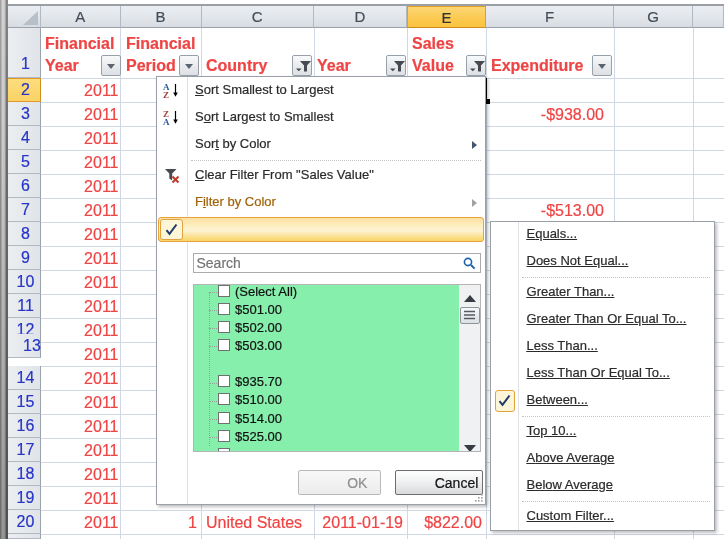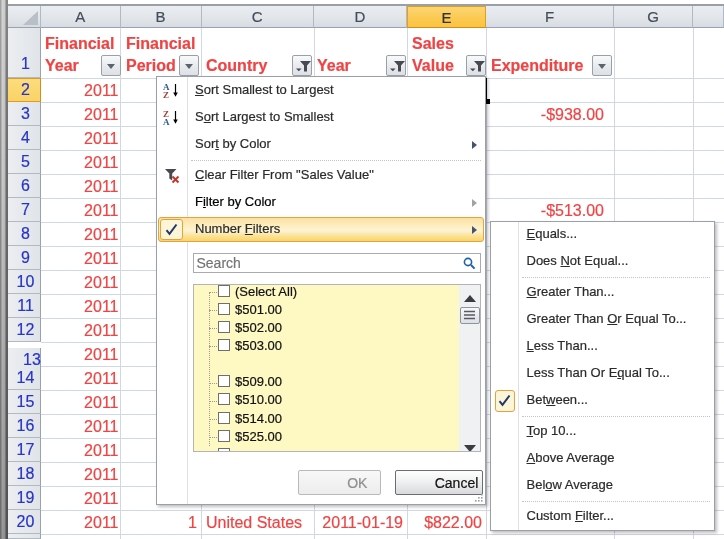--- a/index.html
+++ b/index.html
@@ -32,43 +32,43 @@
 .fbtn .dn{position:absolute;left:5px;top:8px;width:0;height:0;border-left:4px solid transparent;border-right:4px solid transparent;border-top:5px solid #5a6470;}
 
 .menu{background:#fff;border:1px solid #9ba0a8;box-shadow:2px 2px 3px rgba(0,0,0,0.25);box-sizing:border-box;}
 .gutter{position:absolute;top:0;bottom:0;width:1px;background:#e0e1e4;}
 .mi{position:absolute;left:0;right:0;height:27px;color:#2b2b2b;font-size:13px;display:flex;align-items:center;}
 .mi .txt{position:absolute;white-space:nowrap;}
 .msep{position:absolute;height:0;border-top:1px dotted #c4c4c4;}
 .arr{position:absolute;width:0;height:0;border-top:4px solid transparent;border-bottom:4px solid transparent;border-left:5px solid #44546c;}
 .arr.gray{border-left-color:#a2a2a2;}
 u{text-decoration:underline;}
-.dis{color:#000000;}
+.dis{color:#a16207;}
 
 .hl{position:absolute;border:1px solid #e6a33c;border-radius:3px;background:linear-gradient(#fce0a1 0%,#fdf0c6 40%,#fdf3d3 55%,#fbe193 80%,#f9d567 100%);box-sizing:border-box;}
 .chk{position:absolute;border:1px solid #e2a33c;border-radius:3px;background:#fdf5d8;box-sizing:border-box;display:flex;align-items:center;justify-content:center;}
 
 #search{left:36px;top:176px;width:288px;height:20px;border:1px solid #ababab;box-sizing:border-box;background:#fff;}
 #search .ph{position:absolute;left:2.5px;top:1px;color:#757575;font-size:14px;line-height:17px;}
 
-#list{left:36px;top:207px;width:288px;height:168px;border:1px solid #b4b4b4;box-sizing:border-box;background:#fef9c3;overflow:hidden;}
+#list{left:36px;top:207px;width:288px;height:168px;border:1px solid #b4b4b4;box-sizing:border-box;background:#86efac;overflow:hidden;}
 .li{position:absolute;left:0;height:18px;font-size:13px;color:#111;}
 .cb{position:absolute;left:24px;top:0.5px;width:12px;height:12px;border:1px solid #6f6f6f;background:#fff;box-sizing:border-box;}
 .li .t{position:absolute;left:41px;top:-0.5px;}
 .treev{position:absolute;left:15px;width:1px;border-left:1px dotted #9a9a9a;}
 .treeh{position:absolute;width:8px;height:1px;border-top:1px dotted #9a9a9a;}
 
 #sbar{position:absolute;right:0;top:0;width:21px;height:166px;background:#f0f1f3;}
 .sbtn{position:absolute;left:0px;width:21px;height:17px;display:flex;align-items:center;justify-content:center;}
 #sthumb{position:absolute;left:0.5px;top:21.5px;width:20px;height:17.5px;background:linear-gradient(#f8f9fa,#e9ebee 50%,#dde1e5);border:1px solid #8e959d;border-radius:2px;box-sizing:border-box;display:flex;align-items:center;justify-content:center;}
 
 .btn{position:absolute;width:84px;height:25px;box-sizing:border-box;font-size:14px;display:flex;align-items:center;justify-content:center;border-radius:2px;padding-left:36px;}
 #okbtn{left:140.5px;top:393px;width:83.5px;border:1px solid #b9b9b9;background:linear-gradient(#f8f8f8,#ececee);color:#909090;}
 #cancelbtn{left:237.5px;top:393px;width:88px;border:1px solid #6d6d6d;background:linear-gradient(#fefefe,#f0f1f2 45%,#d8dadd);color:#111;}
-#submenu .mi .txt{transform:translateY(-2px);}
+#submenu .mi .txt{transform:translateY(-2px);text-decoration:underline;}
 #mainmenu .mi .txt{transform:translateY(-1px);}
 </style>
 </head>
 <body>
 <div id="root">
   <div class="abs" id="winleft"></div>
   <div class="abs" id="topstrip"></div>
   <div class="abs" id="topline"></div>
   <div class="abs" id="colheads">
     <div class="ch" id="corner">
@@ -89,21 +89,21 @@
     <div class="rh" style="top:74px;height:24px;">3</div>
     <div class="rh" style="top:98px;height:24px;">4</div>
     <div class="rh" style="top:122px;height:24px;">5</div>
     <div class="rh" style="top:146px;height:24px;">6</div>
     <div class="rh" style="top:170px;height:24px;">7</div>
     <div class="rh" style="top:194px;height:24px;">8</div>
     <div class="rh" style="top:218px;height:24px;">9</div>
     <div class="rh" style="top:242px;height:24px;">10</div>
     <div class="rh" style="top:266px;height:24px;">11</div>
     <div class="rh" style="top:290px;height:24px;">12</div>
-    <div class="rh" style="top:320px;height:24px;padding-left:16px;">13</div>
+    <div class="rh" style="top:306px;height:24px;padding-left:16px;">13</div>
     <div class="rh" style="top:338px;height:24px;">14</div>
     <div class="rh" style="top:362px;height:24px;">15</div>
     <div class="rh" style="top:386px;height:24px;">16</div>
     <div class="rh" style="top:410px;height:24px;">17</div>
     <div class="rh" style="top:434px;height:24px;">18</div>
     <div class="rh" style="top:458px;height:24px;">19</div>
     <div class="rh" style="top:482px;height:24px;">20</div>
     <div class="rh" style="top:506px;height:5px;"></div>
   </div>
   <div class="abs" id="gridlines">
@@ -233,24 +233,20 @@
     <svg width="16" height="16" viewBox="0 0 16 16" style="position:absolute;left:7px;top:6px;">
             <path d="M1 1 H12.5 L8.2 5.6 V12.5 L5.3 10.5 V5.6 Z" fill="#474a50"></path>
             <path d="M8.5 8.5 L14.5 14.5 M14.5 8.5 L8.5 14.5" stroke="#c0392b" stroke-width="2" fill="none"></path>
           </svg>
     <span class="txt" style="left:38px;"><u>C</u>lear Filter From "Sales Value"</span>
     </div>
     <div class="mi dis" style="top:112px;">
     <span class="txt" style="left:38px;">F<u>i</u>lter by Color</span>
     <div class="arr gray" style="left:315px;top:9.5px;"></div>
     </div>
-    <div class="mi" style="top:139px;">
-    <span class="txt" style="left:38px;">Number <u>F</u>ilters</span>
-    <div class="arr" style="left:315px;top:9.5px;"></div>
-    </div>
     <div class="abs" id="search">
           <span class="ph">Search</span>
           <svg width="13" height="13" viewBox="0 0 13 13" style="position:absolute;right:4px;top:3px;">
             <circle cx="5" cy="5" r="3.6" fill="none" stroke="#1e62a8" stroke-width="1.6"></circle>
             <path d="M8 8 l3.6 3.6" stroke="#1e62a8" stroke-width="2" fill="none"></path>
           </svg>
         </div>
     <div class="abs" id="list">
     <div class="treev" style="top:8px;height:153px;"></div>
     <div class="li" style="top:-1.0px;width:264px;">
@@ -269,21 +265,21 @@
             <span class="t">$502.00</span>
           </div>
     <div class="li" style="top:53.4px;width:264px;">
             <div class="treeh" style="left:15px;top:8px;"></div>
             <div class="cb"></div>
             <span class="t">$503.00</span>
           </div>
     <div class="li" style="top:89.8px;width:264px;">
             <div class="treeh" style="left:15px;top:8px;"></div>
             <div class="cb"></div>
-            <span class="t">$509.00</span>
+            <span class="t">$935.70</span>
           </div>
     <div class="li" style="top:107.9px;width:264px;">
             <div class="treeh" style="left:15px;top:8px;"></div>
             <div class="cb"></div>
             <span class="t">$510.00</span>
           </div>
     <div class="li" style="top:126.0px;width:264px;">
             <div class="treeh" style="left:15px;top:8px;"></div>
             <div class="cb"></div>
             <span class="t">$514.00</span>

